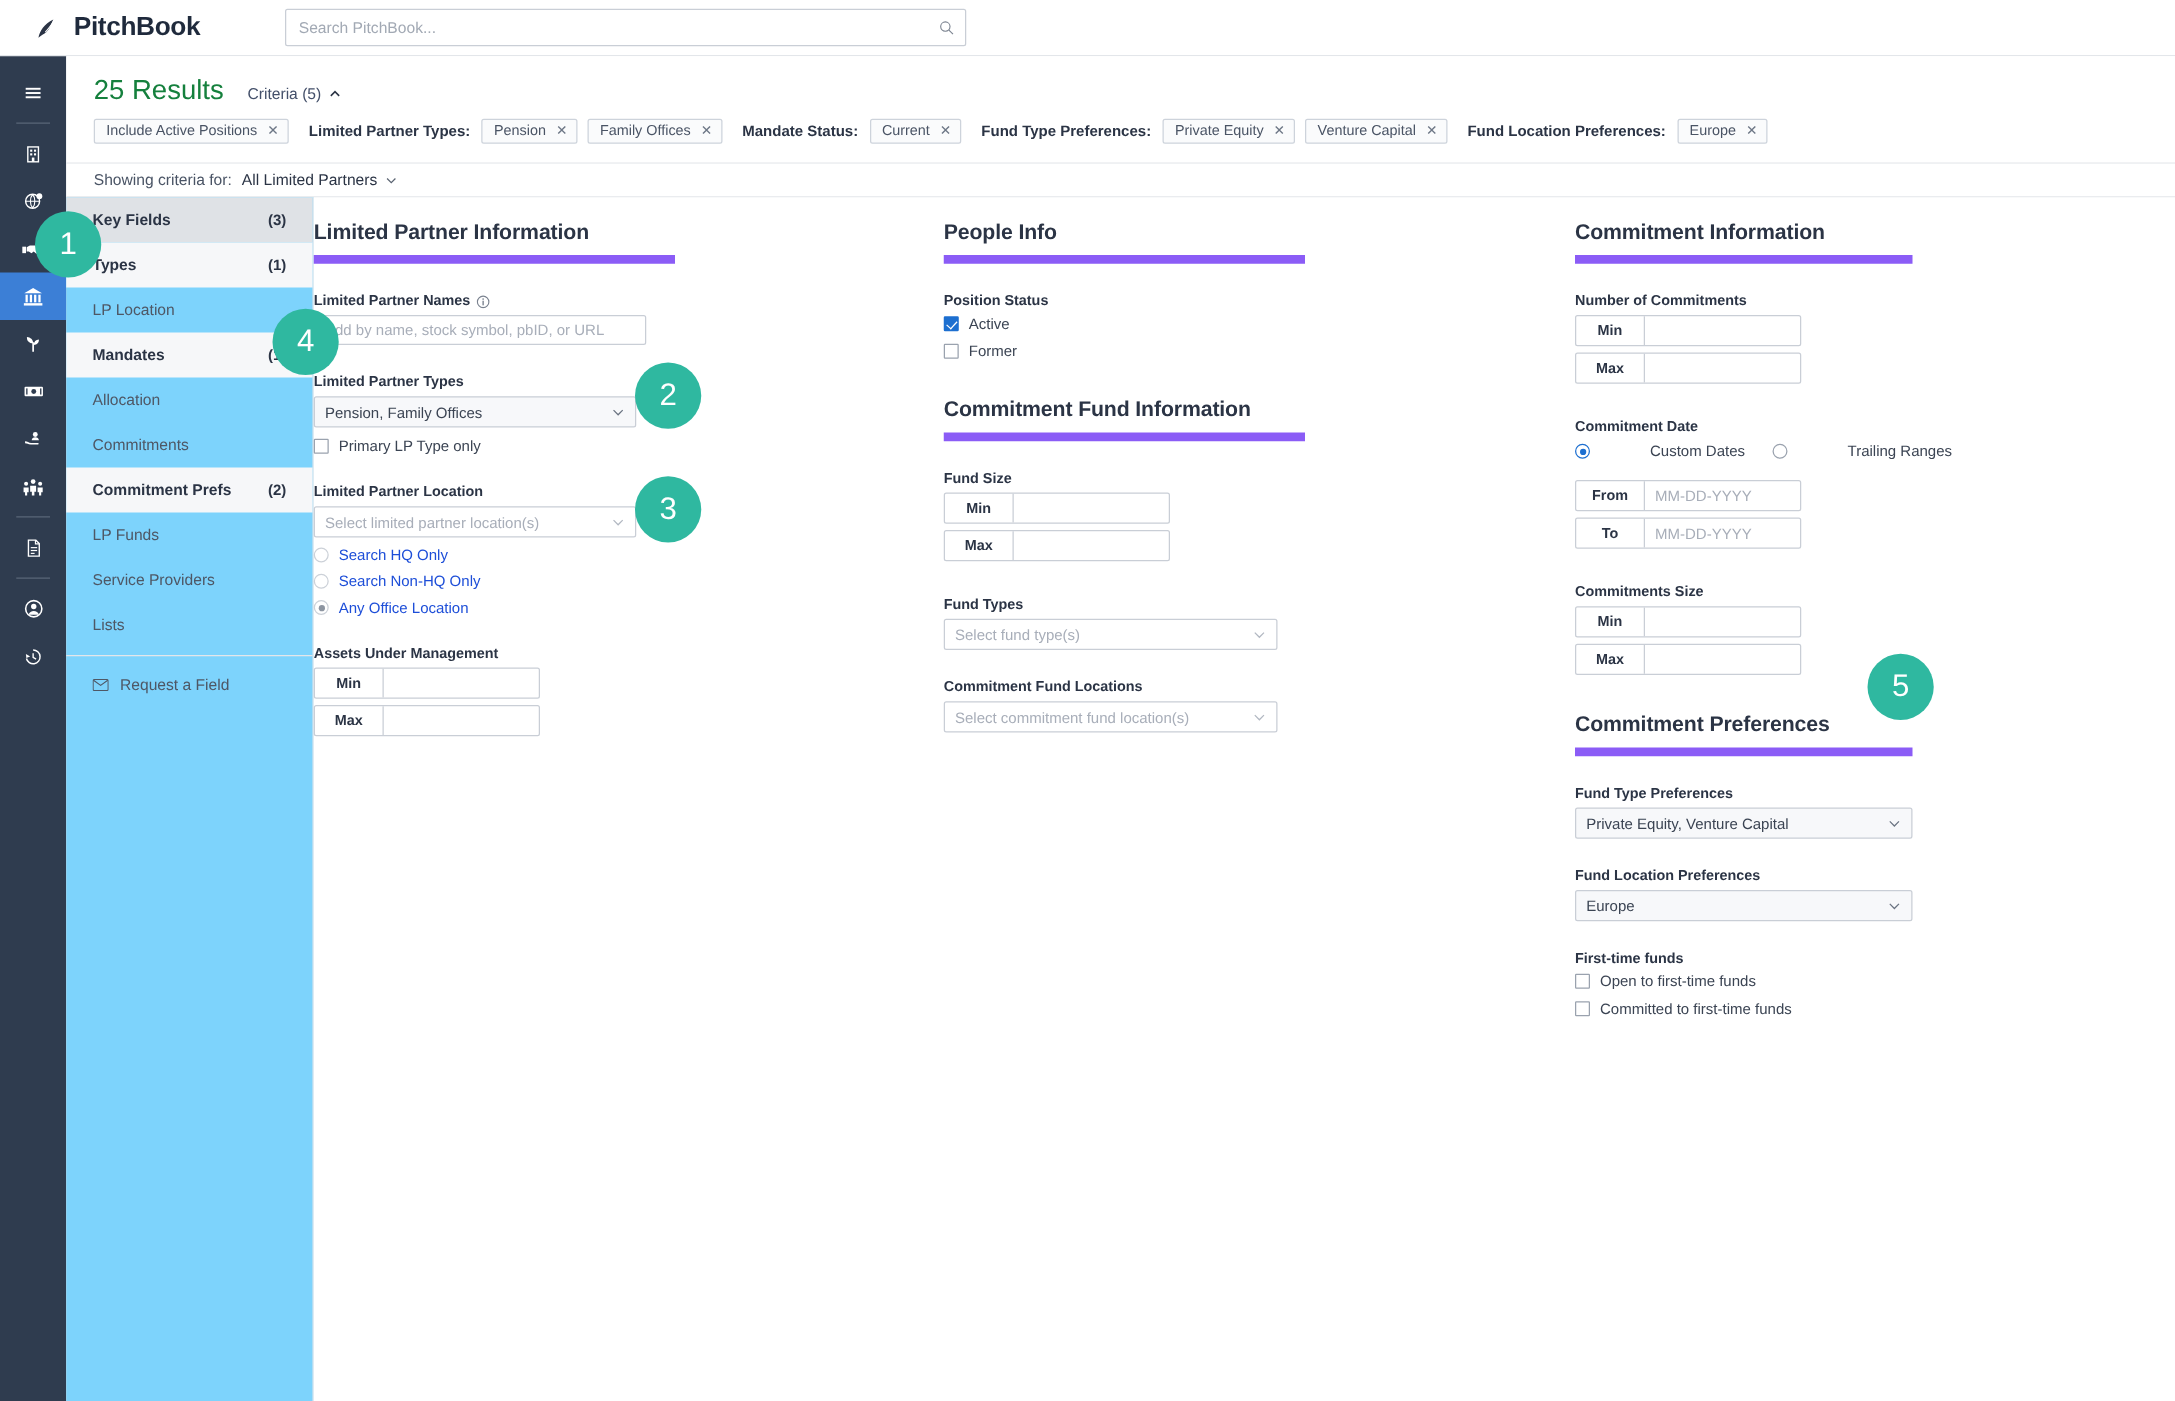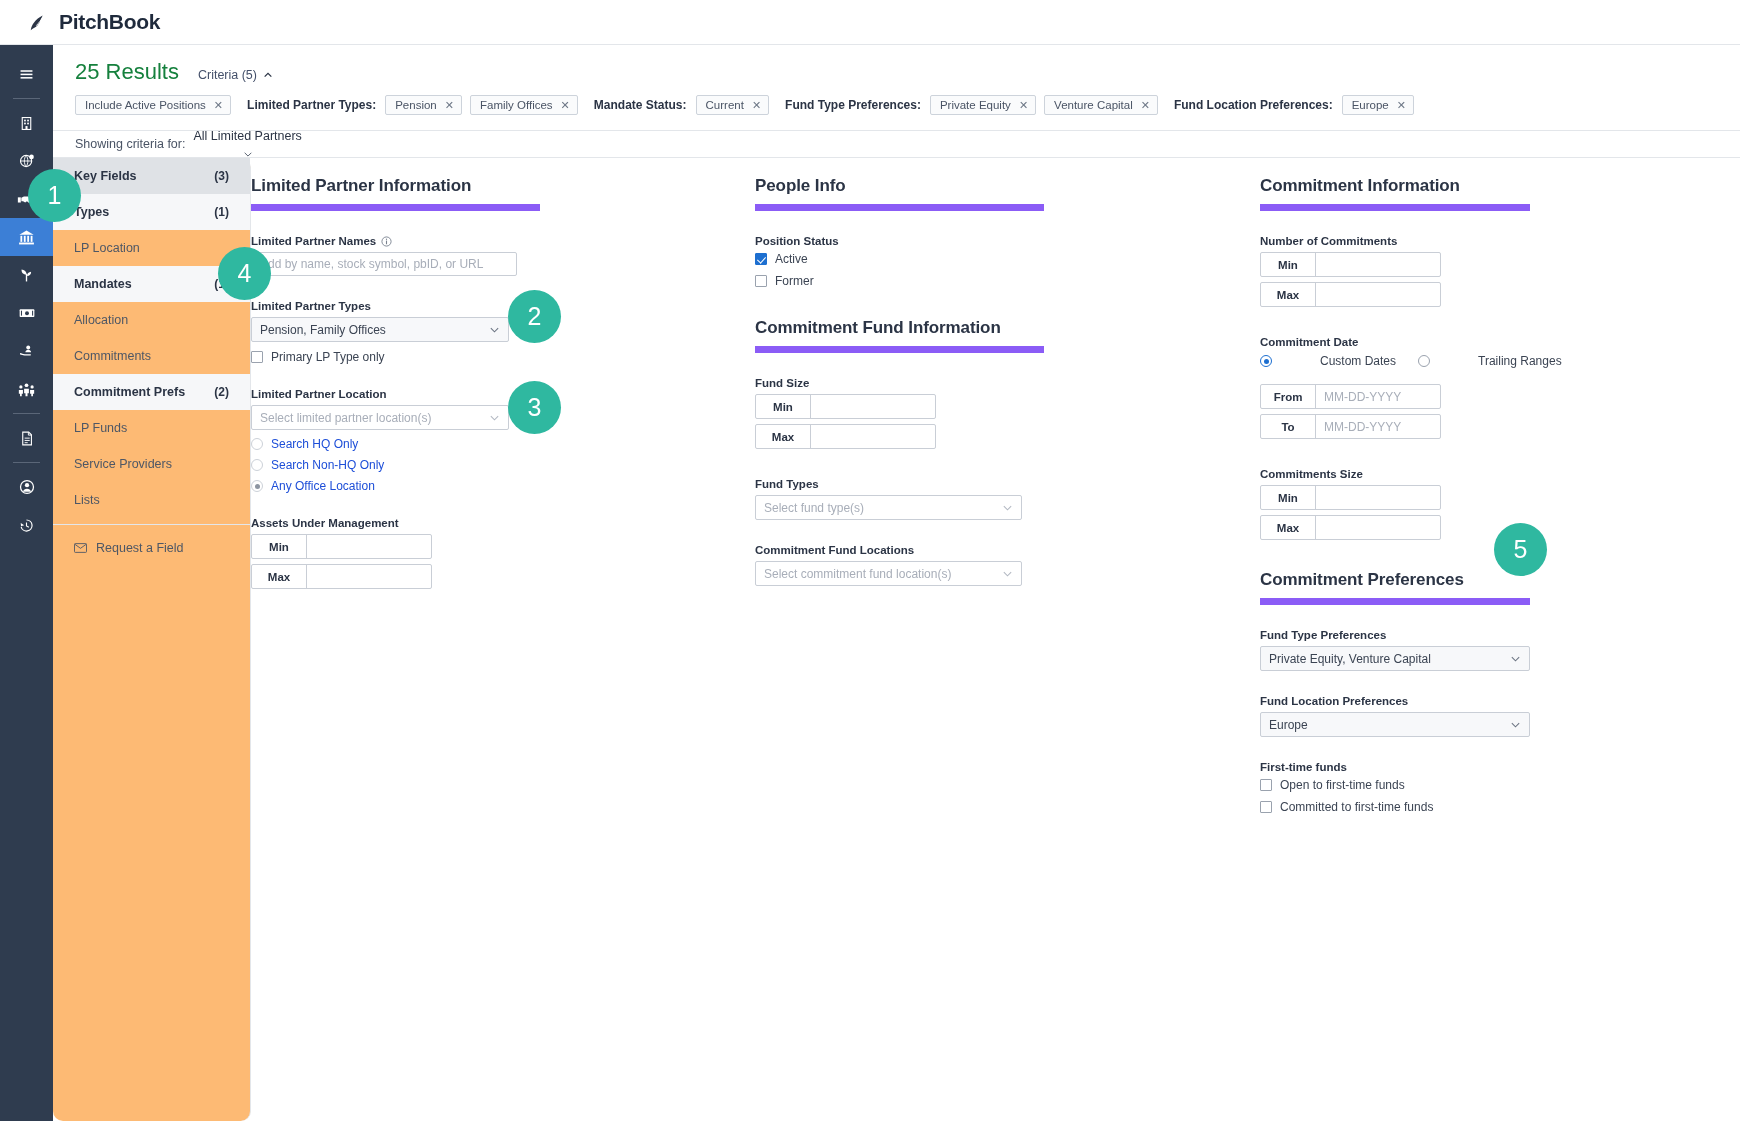--- a/index.html
+++ b/index.html
@@ -77,26 +77,26 @@
     margin:0 9px 0 8px; white-space:nowrap;
   }
 
   
   .criteria-bar {
     position:absolute; left:53px; top:131px; width:1687px; height:27px;
     background:#fff; border-bottom:1px solid #e3e6ea;
     display:flex; align-items:center; padding-left:22px; gap:8px;
     font-size:12.5px; color:#4a5465;
   }
-  .criteria-select { display:flex; align-items:center; gap:6px; color:#2b3445; cursor:pointer;flex-direction:column; }
+  .criteria-select { display:flex; align-items:center; gap:6px; color:#2b3445; cursor:pointer; }
 
   
   .navpanel {
     position:absolute; left:53px; top:158px; width:198px; height:963px;
-    background:#fdba74; border-right:1px solid #e3e6ea;border-radius:10px;
+    background:#7dd3fc; border-right:1px solid #e3e6ea;
   }
   .nav-item {
     display:flex; align-items:center; justify-content:space-between;
     height:36px; padding:0 21px 0 21px; cursor:pointer;
     font-size:12.5px; color:#4e5765;
   }
   .nav-item.selected { background:#dfe2e6; }
   .nav-item.filled { background:#f6f7f9; }
   .nav-item.bold .nav-label, .nav-item.bold .nav-count { font-weight:700; color:#2b3445; }
   .nav-count { font-size:12px; color:#4e5765; }
@@ -214,20 +214,29 @@
 <div class="app">
 
   <div class="topbar">
     <div class="brand">
       <svg class="brand-mark" viewBox="0 0 24 24">
         <path d="M3 21c1-6 5-12 13-16-3 6-3 8-6 11-2 2-5 3-7 5z" fill="#2b3445"></path>
         <path d="M9 16c3-3 5-6 7-9" stroke="#fff" stroke-width="1" fill="none"></path>
       </svg>
       <span class="brand-name">PitchBook</span>
     </div>
+    <div class="search-wrap">
+      <input class="search-input" value="" placeholder="Search PitchBook..." style="">
+      <button class="search-btn">
+        <svg width="13" height="13" viewBox="0 0 16 16">
+          <circle cx="6.5" cy="6.5" r="4.6" fill="none" stroke="#7a828f" stroke-width="1.1"></circle>
+          <line x1="10" y1="10" x2="14" y2="14" stroke="#7a828f" stroke-width="1.1"></line>
+        </svg>
+      </button>
+    </div>
   </div>
 
   <div class="rail">
     <div class="rail-item">
       <svg width="17" height="17" viewBox="0 0 20 20">
         <rect x="3" y="5" width="14" height="1.8" fill="#fff"></rect>
         <rect x="3" y="9" width="14" height="1.8" fill="#fff"></rect>
         <rect x="3" y="13" width="14" height="1.8" fill="#fff"></rect>
       </svg>
     </div>

